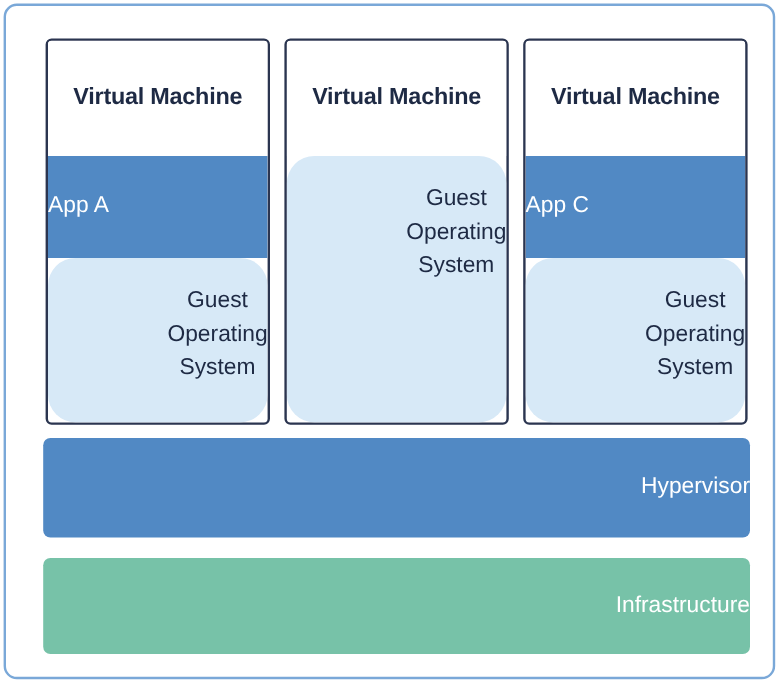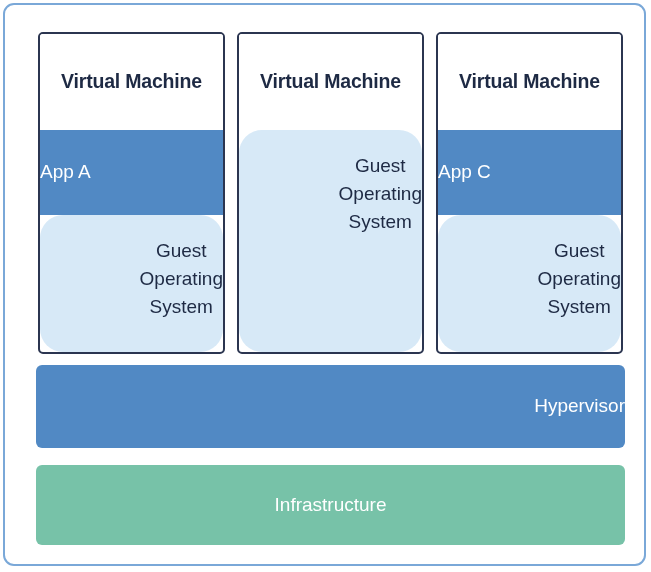--- a/index.html
+++ b/index.html
@@ -133,21 +133,21 @@
   .infrastructure-bar {
     position: absolute;
     left: 31px;
     top: 460px;
     width: 589px;
     height: 80px;
     background: #77c2a8;
     border-radius: 6px;
     display: flex;
     align-items: center;
-    justify-content: center;
+    justify-content: flex-end;
   }
 
   .infrastructure-label {
     font-size: 19px;
     font-weight: normal;
     color: #ffffff;
     line-height: 1.1;
   }
 </style>
 </head>

